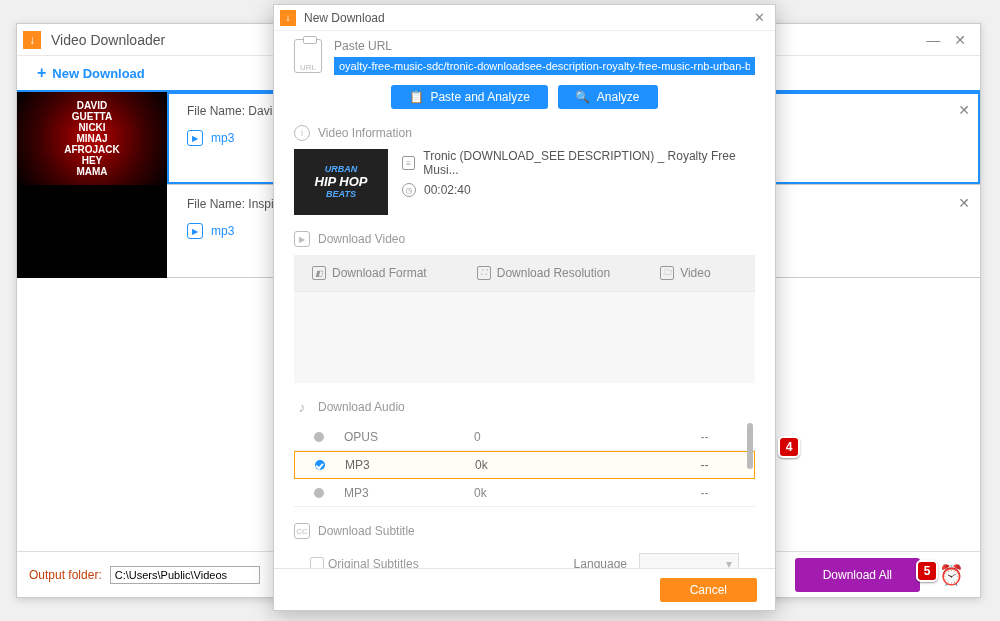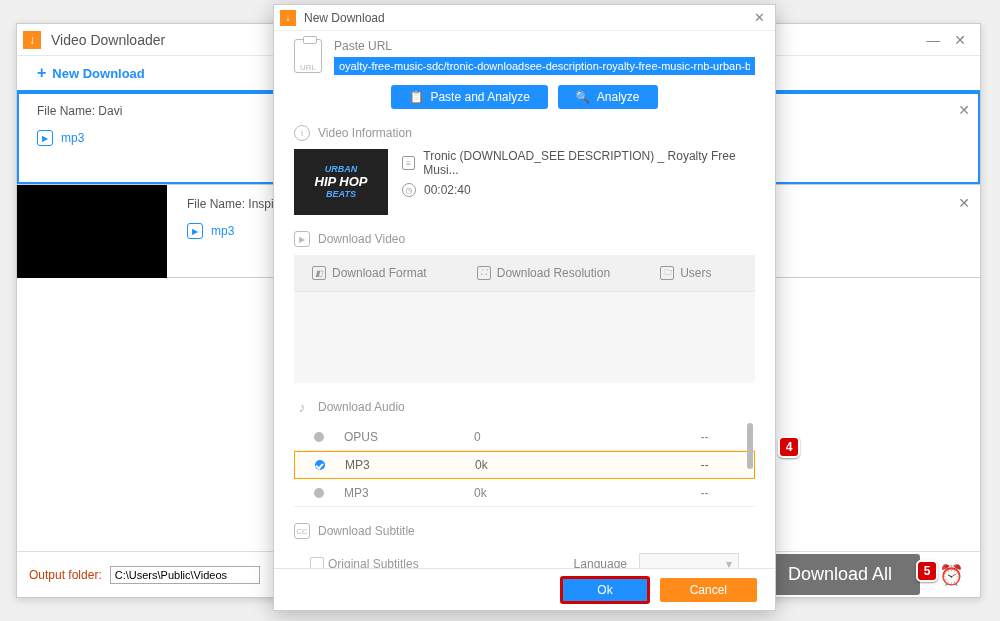--- a/index.html
+++ b/index.html
@@ -26,21 +26,21 @@
   .item-info { flex: 1; padding: 10px 18px; border: 2px solid transparent; }
   .item-row.selected .item-info { border: 2px solid #1e90ff; }
   .item-info .filename { font-size: 12px; color: #555; margin-bottom: 12px; }
   .item-info .format { display: flex; align-items: center; gap: 8px; font-size: 12px; color: #1e90ff; }
   .item-info .format .icon-audio { width: 16px; height: 16px; border: 1.5px solid #1e90ff; border-radius: 3px; display: flex; align-items: center; justify-content: center; font-size: 8px; }
   .item-close { position: absolute; right: 10px; top: 10px; color: #888; font-size: 14px; cursor: pointer; }
   
   .bottom-bar { position: absolute; bottom: 0; left: 0; right: 0; height: 46px; border-top: 1px solid #ddd; display: flex; align-items: center; padding: 0 12px; }
   .bottom-bar label { font-size: 12px; color: #c2410c; margin-right: 8px; }
   .bottom-bar input { font-size: 11px; padding: 2px 4px; width: 150px; border: 1px solid #aaa; }
-  .btn-dlall { margin-left: auto; background: #737373; color: #fff; font-size: 18px; padding: 10px 28px; border-radius: 3px; cursor: pointer; }
+  .btn-dlall { margin-left: auto; background: #a21caf; color: #fff; font-size: 12px; padding: 10px 28px; border-radius: 3px; cursor: pointer; }
   .icon-clock { margin-left: 16px; width: 32px; height: 32px; border-radius: 4px; display: flex; align-items: center; justify-content: center; color: #1e90ff; cursor: pointer; font-size: 20px; }
   
   
   .dialog { position: absolute; top: 4px; left: 273px; width: 503px; height: 607px; background: #fff; border: 1px solid #ccc; box-shadow: 0 4px 20px rgba(0,0,0,0.25); z-index: 10; display: flex; flex-direction: column; }
   .dlg-titlebar { height: 26px; background: #fff; display: flex; align-items: center; padding: 0 6px; border-bottom: 1px solid #eee; }
   .dlg-titlebar .dicon { width: 16px; height: 16px; background: #ff8c1a; display:flex; align-items:center; justify-content:center; color:#fff; font-size:10px; }
   .dlg-titlebar .dtitle { margin-left: 8px; font-size: 12px; color: #555; }
   .dlg-titlebar .dclose { margin-left: auto; color: #888; cursor: pointer; font-size: 13px; padding: 0 4px; }
   
   .dlg-body { flex: 1; padding: 8px 20px 0 20px; overflow: hidden; }
@@ -114,20 +114,30 @@
       <span class="plus">+</span>
       <span>New Download</span>
     </div>
     <div class="btn-clear" style="margin-left:120px;">
       <span class="trash">🗑</span>
       <span>Cl</span>
     </div>
   </div>
 
   <div class="item-row selected">
+    <div class="thumb">
+      <div class="thumb-red"></div>
+      <div class="thumb-label">DAVID
+GUETTA
+NICKI
+MINAJ
+AFROJACK
+HEY
+MAMA</div>
+    </div>
     <div class="item-info">
       <div class="filename">File Name: Davi</div>
       <div class="format">
         <span class="icon-audio">▶</span>
         <span>mp3</span>
       </div>
     </div>
     <span class="item-close">✕</span>
   </div>
 
@@ -211,21 +221,21 @@
         <span>
             <i class="meta-icon">◧</i>
             <span>Download Format</span>
           </span>
         <span>
             <i class="meta-icon">⛶</i>
             <span>Download Resolution</span>
           </span>
         <span>
             <i class="meta-icon">🗀</i>
-            <span>Users</span>
+            <span>Video</span>
           </span>
       </div>
       <div class="dv-body"></div>
     </div>
 
     <div class="section">
       <div class="section-head">
         <span class="sicon" style="border:none;font-size:14px;">♪</span>
         <span>Download Audio</span>
       </div>
@@ -259,21 +269,18 @@
       </div>
       <div class="subtitle-row">
         <span class="chk"></span>
         <span class="orig">Original Subtitles</span>
         <span class="lang">Language</span>
         <span class="sel">▾</span>
       </div>
     </div>
   </div>
   <div class="dlg-footer">
-    <div class="ok-wrap">
-      <button class="btn-ok">Ok</button>
-    </div>
     <button class="btn-cancel">Cancel</button>
   </div>
 </div>
 
 <div class="anno" style="top:436px; left:778px;">4</div>
 <div class="anno" style="top:560px; left:916px;">5</div>
 
 </body></html>

